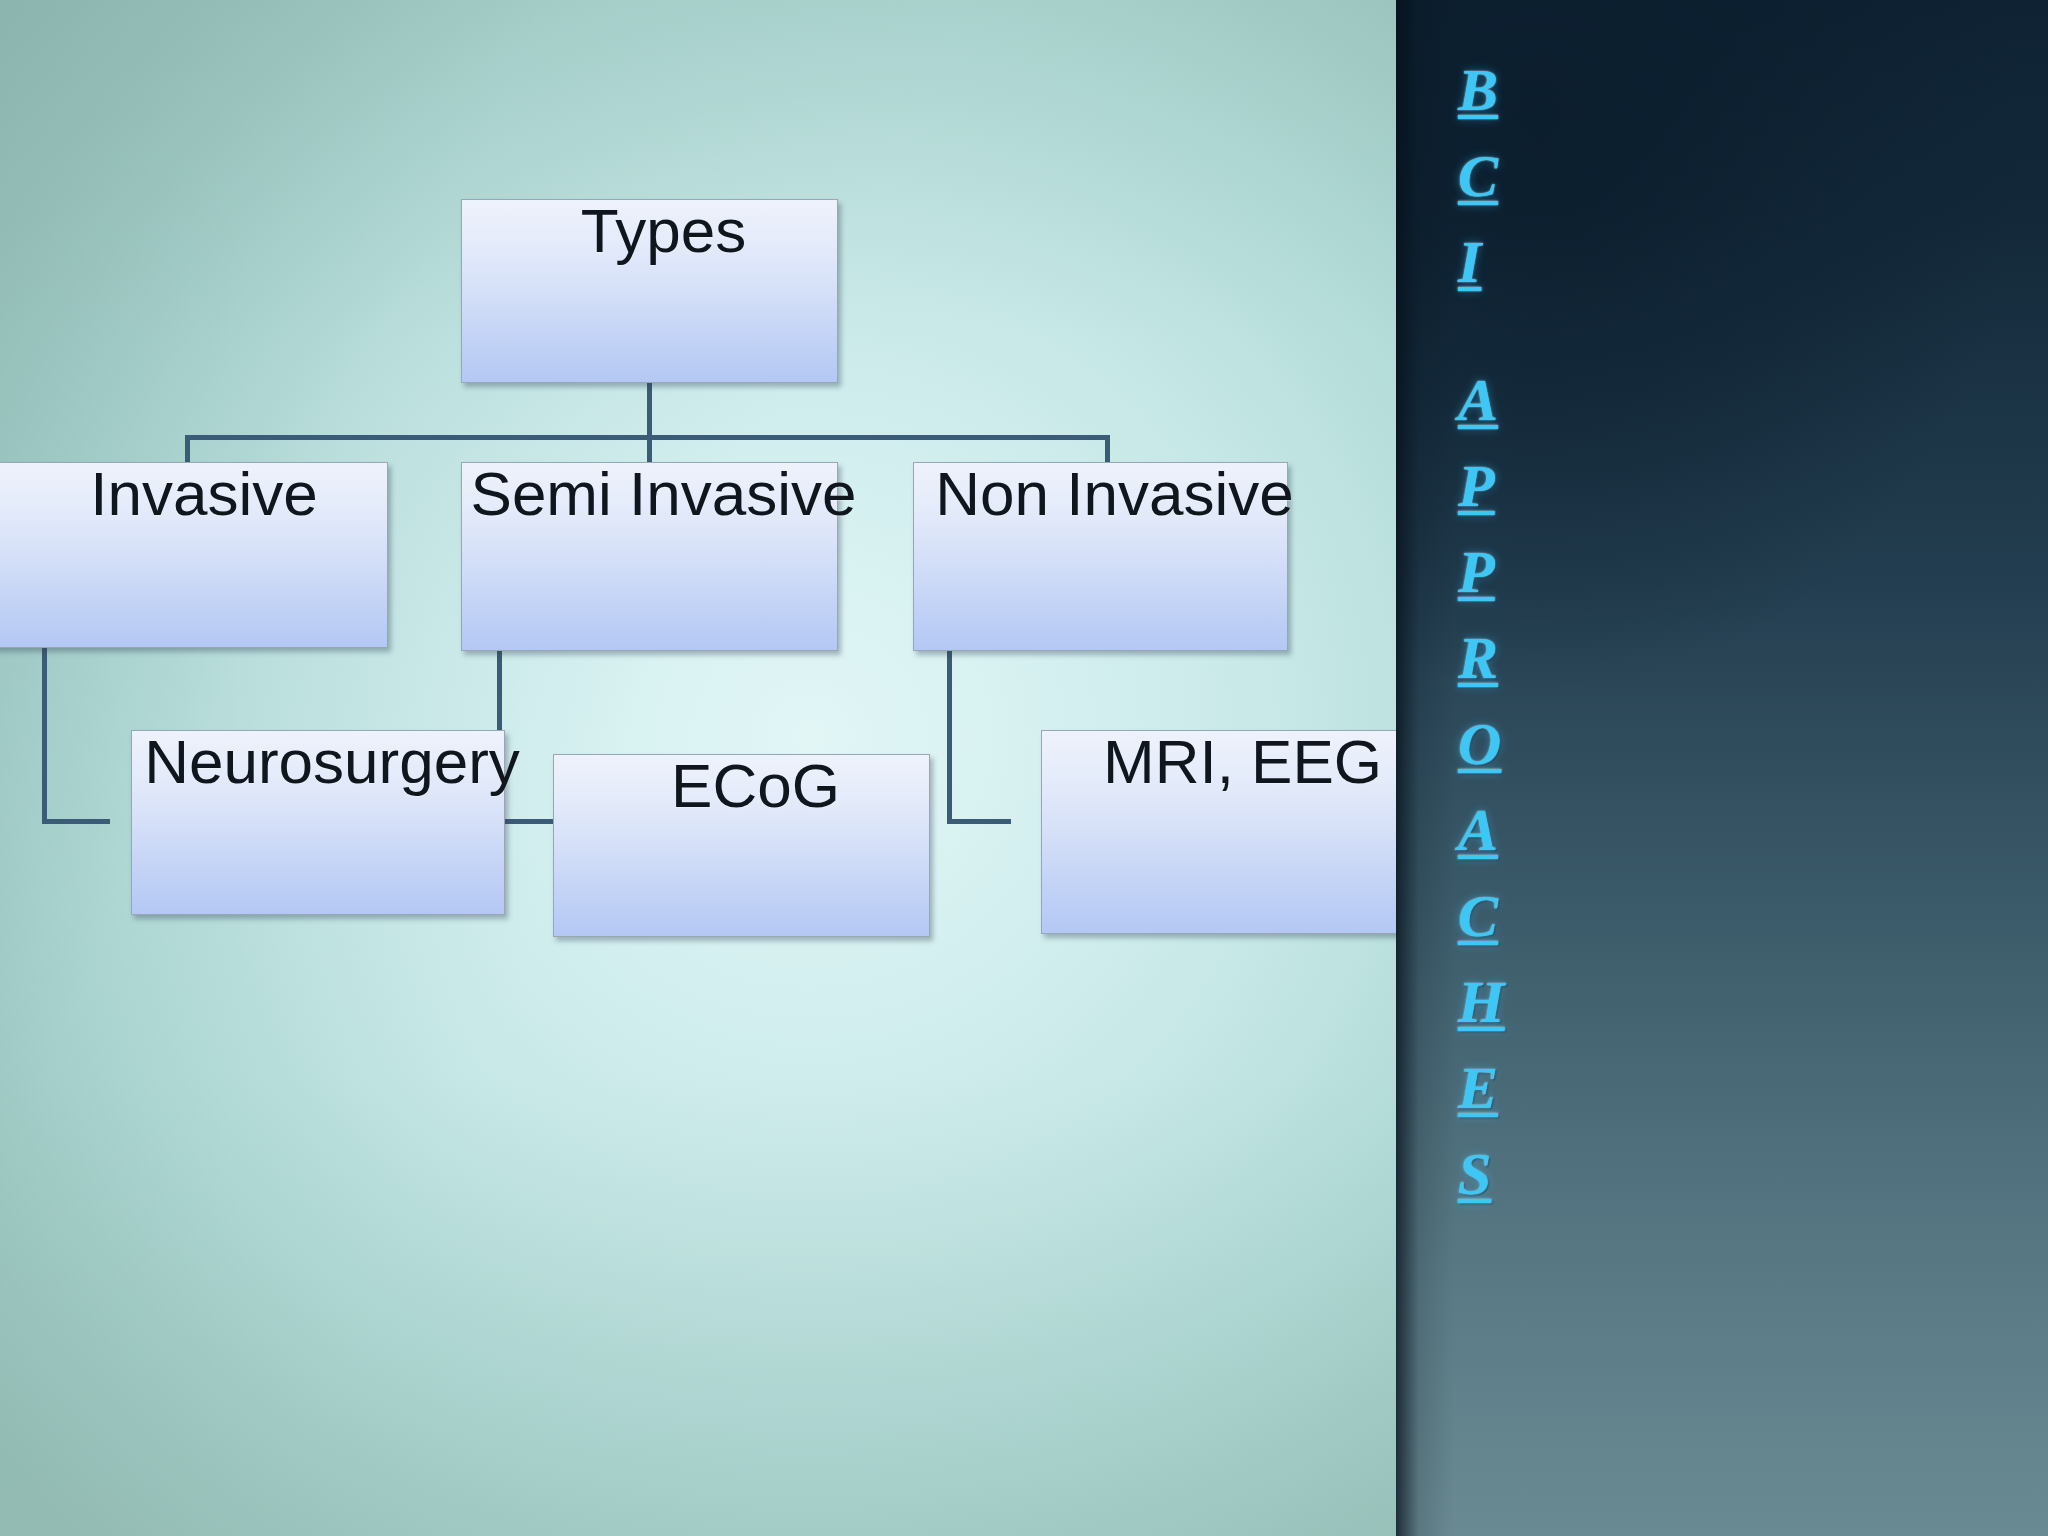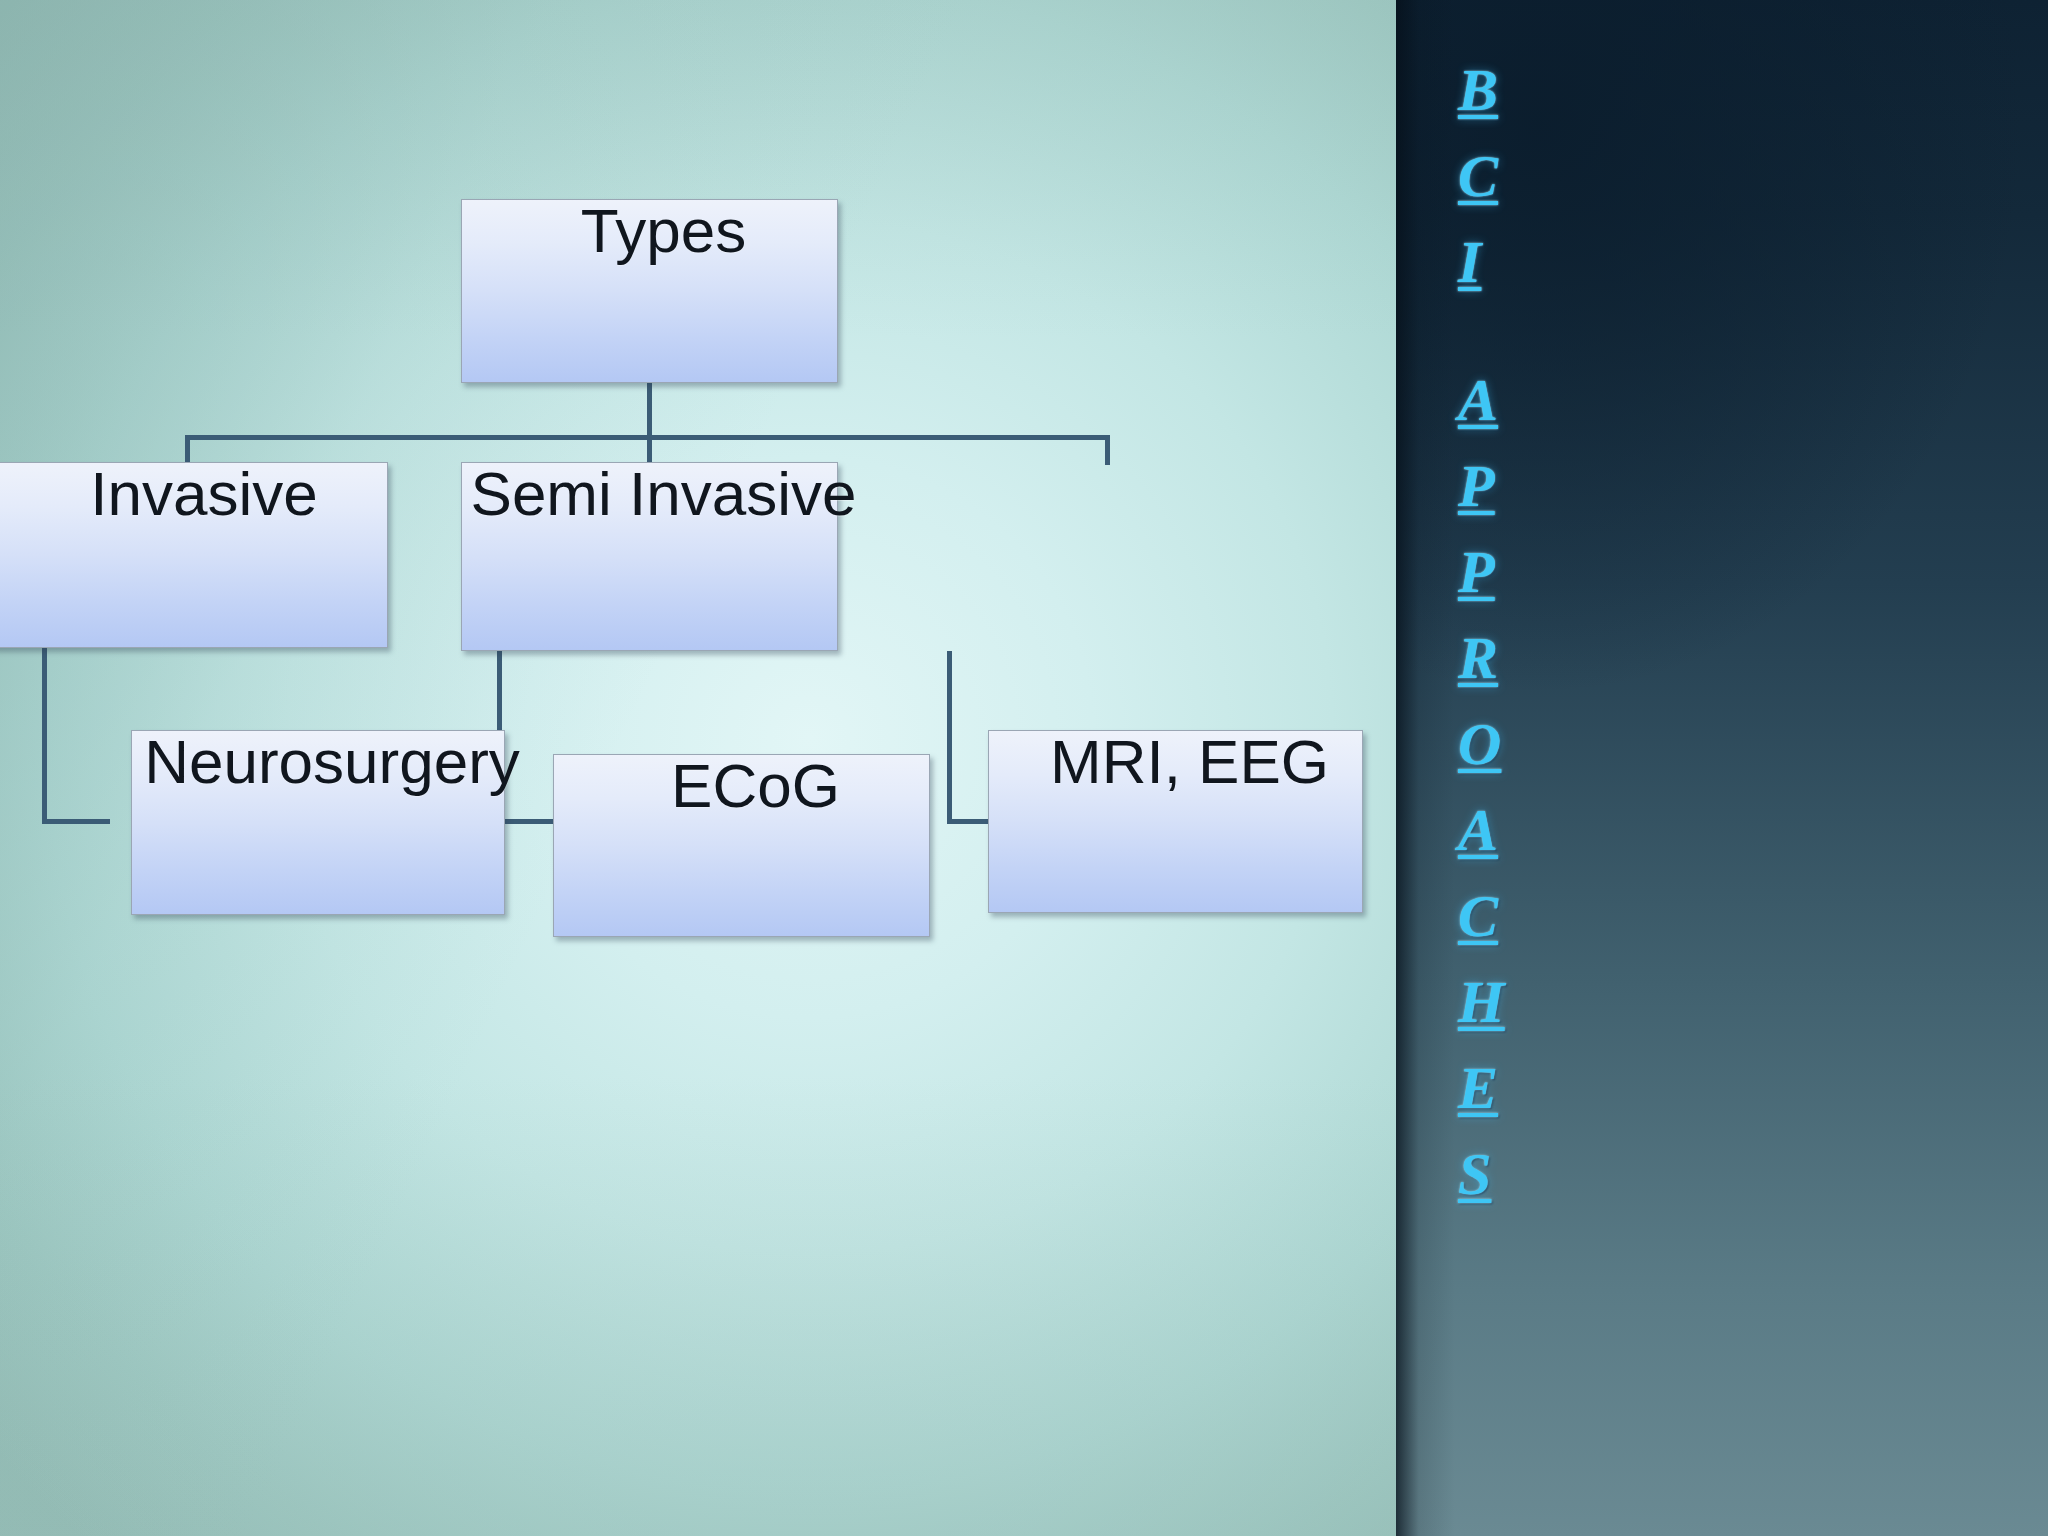--- a/index.html
+++ b/index.html
@@ -153,30 +153,33 @@
   </div>
 
   <div class="node" style="left:-8px; top:462px; width:396px; height:186px;">
     <span class="node-label">Invasive</span>
   </div>
 
   <div class="node" style="left:461px; top:462px; width:377px; height:189px;">
     <span class="node-label">Semi Invasive</span>
   </div>
 
+  <div class="node" style="left:913px; top:462px; width:375px; height:189px;">
+    <span class="node-label">Non Invasive</span>
+  </div>
 
   <div class="node" style="left:104px; top:730px; width:374px; height:185px;margin-left:27px;">
     <span class="node-label">Neurosurgery</span>
   </div>
 
   <div class="node" style="left:553px; top:730px; width:377px; height:183px;margin-top:24px;">
     <span class="node-label">ECoG</span>
   </div>
 
-  <div class="node" style="left:988px; top:730px; width:375px; height:183px;">
+  <div class="node" style="left:1041px; top:730px; width:375px; height:204px;">
     <span class="node-label">MRI, EEG</span>
   </div>
 
   <div class="sidebar"></div>
   <div class="sidebar-inner-shade"></div>
 
   <div class="sidebar-letters">
     <div class="side-top-pad"></div>
     <span class="side-letter">B</span>
     <div class="side-gap-small"></div>

